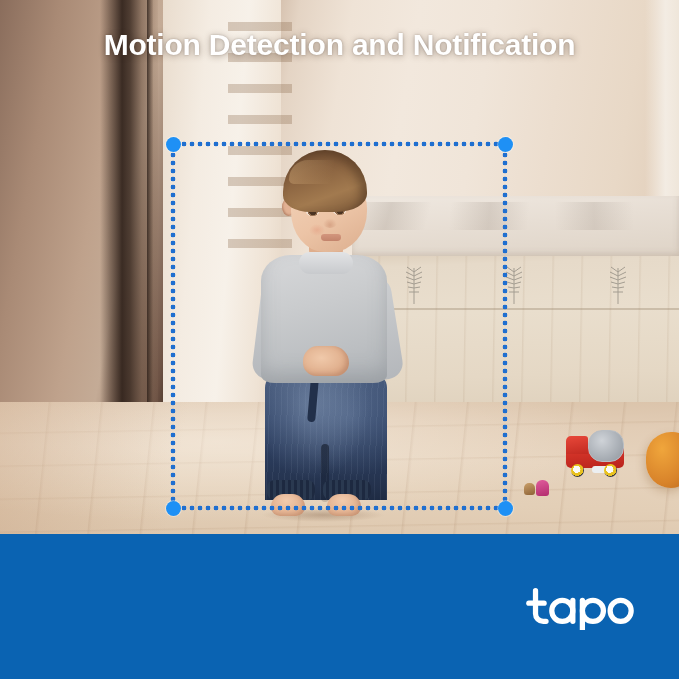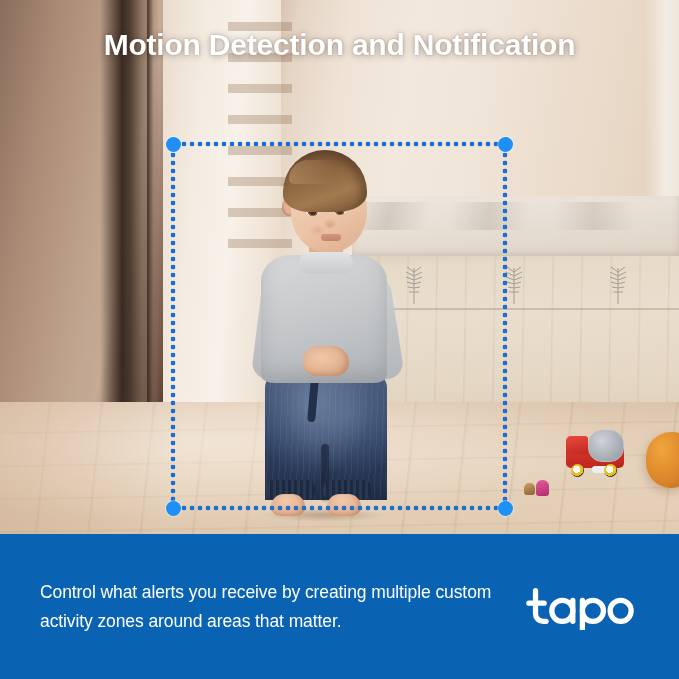--- a/index.html
+++ b/index.html
@@ -552,21 +552,20 @@
       <div class="handle br"></div>
     </div>
 
     <div class="title">
       <span class="ln">Motion Detection and Notification</span>
     </div>
 
   </div>
 
   <div class="banner">
-    <div class="banner-copy">Control what alerts you receive by creating multiple custom activity zones around areas that matter.</div>
 
     <div class="logo">
       <svg viewBox="0 0 230 96" aria-hidden="true">
         <g fill="none" stroke="#ffffff" stroke-width="11" stroke-linecap="round">
 
           <path d="M22 14 L22 62 a16 16 0 0 0 16 16 L44 78"></path>
           <path d="M8 40 L40 40"></path>
 
           <circle cx="78" cy="56" r="22"></circle>
           <path d="M100 34 L100 78"></path>

